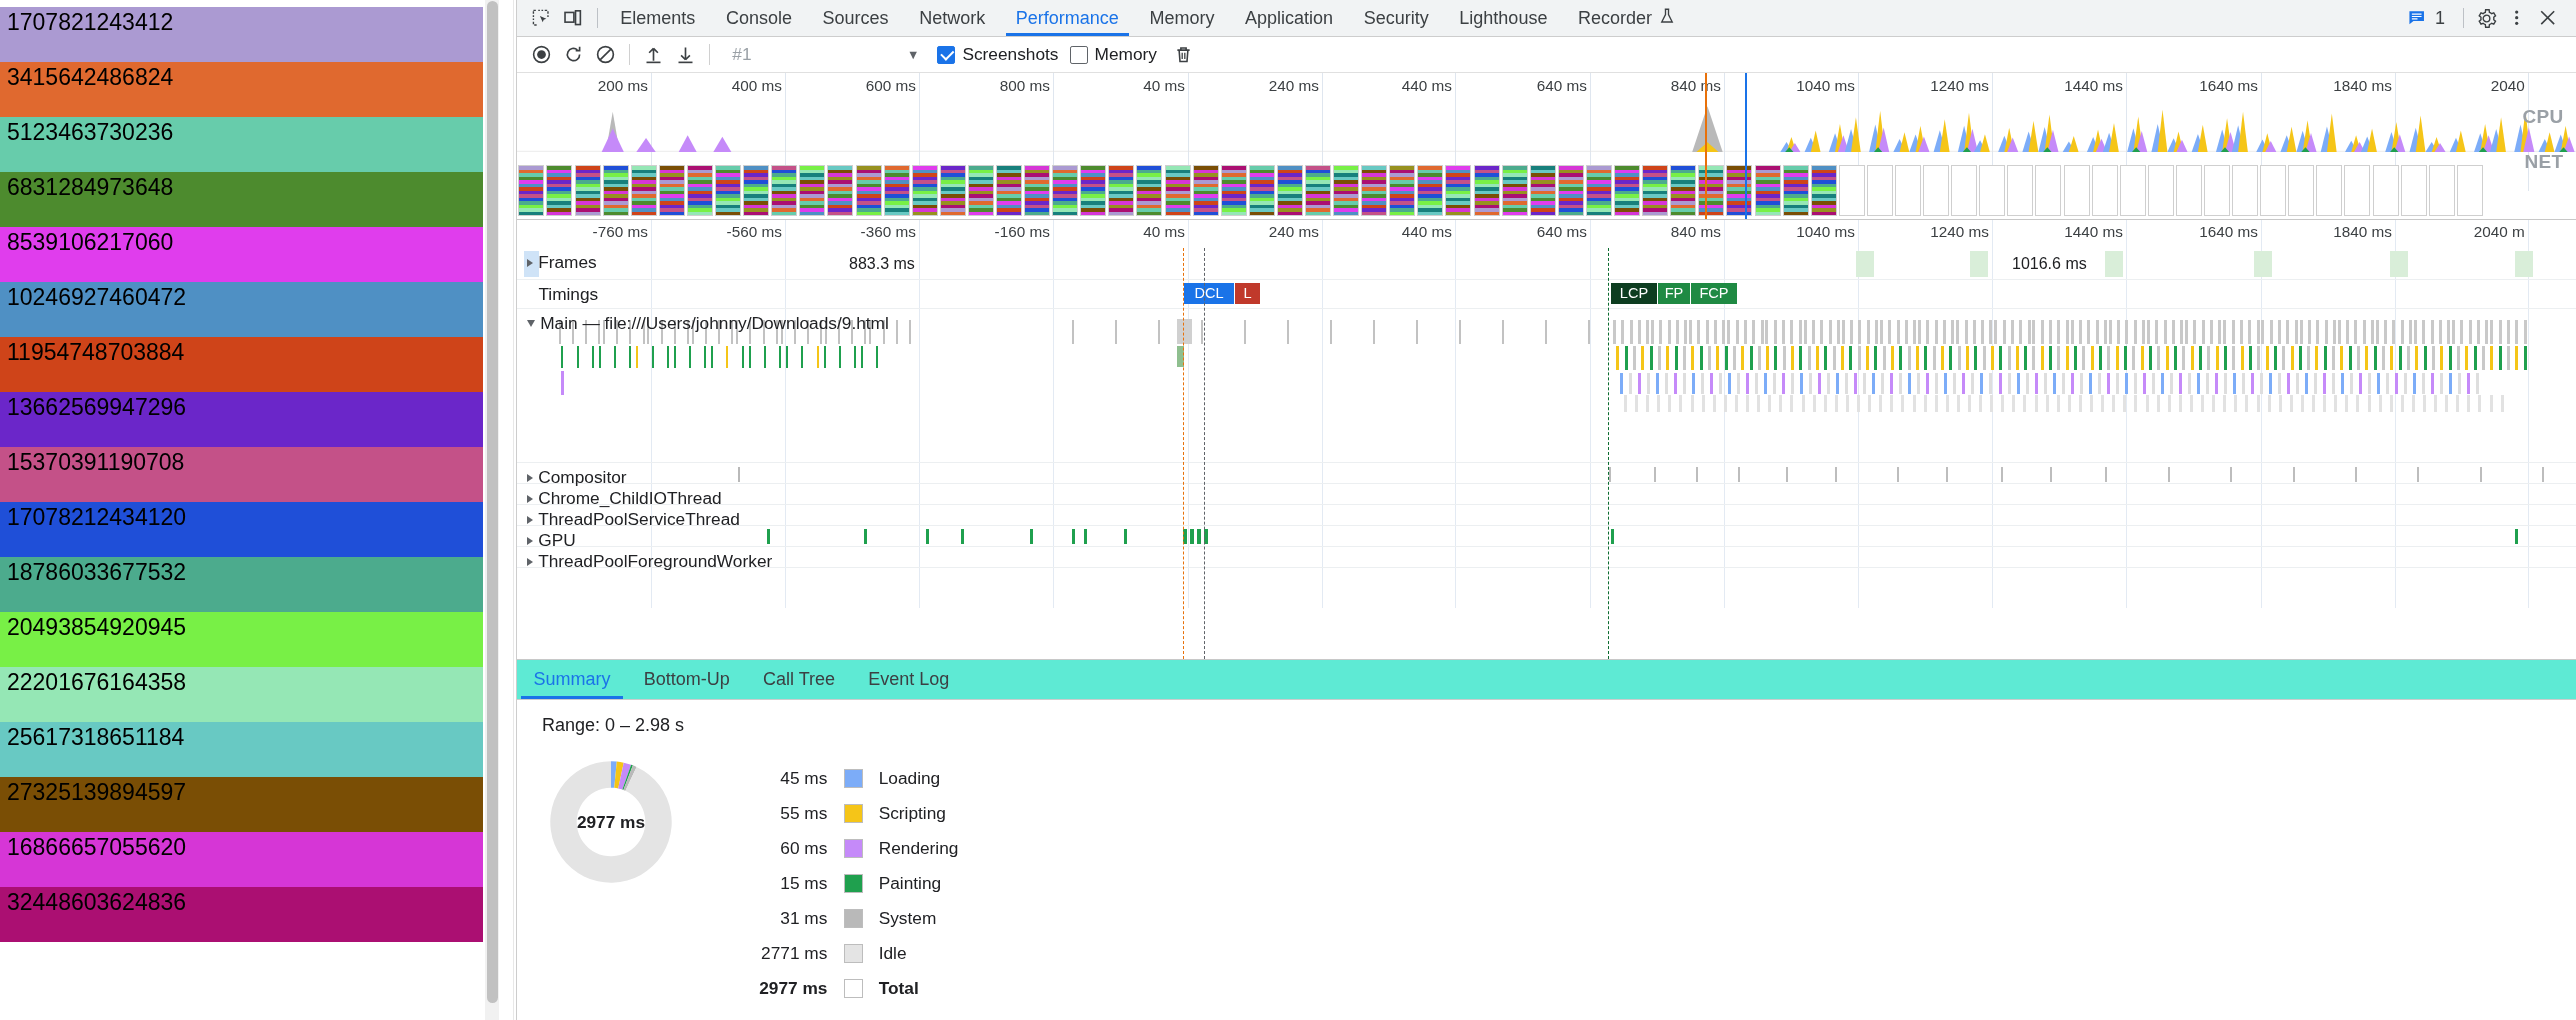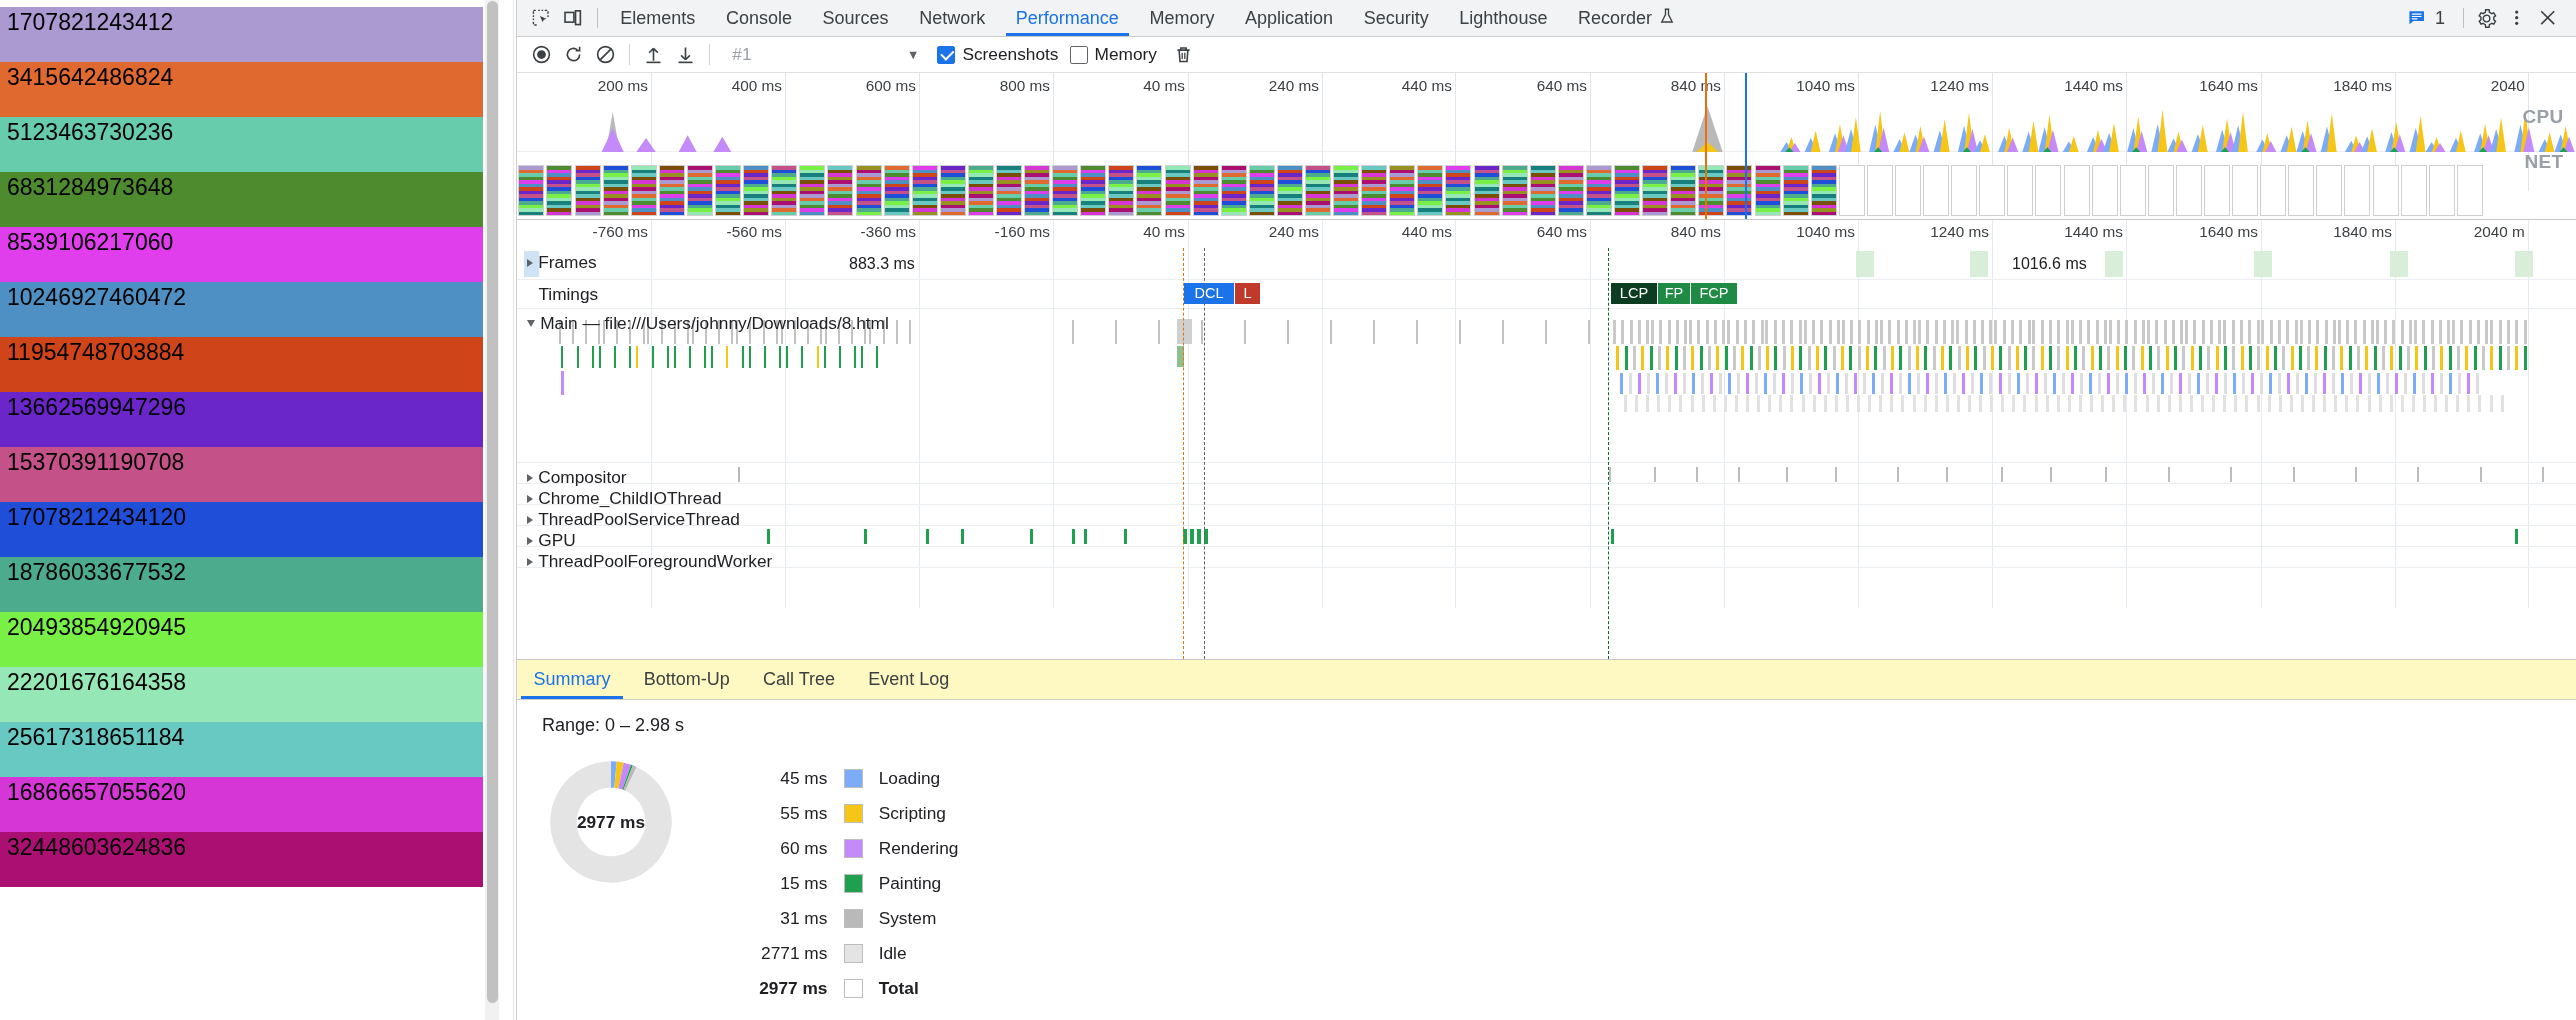--- a/index.html
+++ b/index.html
@@ -242,21 +242,21 @@
   .playhead.orange { border-left: 1.4px dashed #e8710a; }
   .ev { position: absolute; }
 
   
   .detail {
     flex: 0 0 361px; height: 361px;
     background: #fff; display: flex; flex-direction: column;
   }
   .detail-tabs {
     height: 40px; flex: 0 0 40px;
-    background: #fef9c3; display: flex; align-items: stretch;
+    background: #5eead4; display: flex; align-items: stretch;
     border-bottom: 0.7px solid #cdcdcd;
   }
   .dtab {
     display: flex; align-items: center; padding: 0 16.6px;
     font-size: 18px; color: #3c4043; cursor: pointer; position: relative;
   }
   .dtab.active { color: #1a73e8; }
   .dtab.active::after {
     content: ""; position: absolute; left: 4.2px; right: 4.2px; bottom: 0;
     height: 2.8px; background: #1a73e8;
@@ -295,20 +295,21 @@
         <div class="color-row" style="background: rgb(224, 61, 237);">8539106217060</div>
         <div class="color-row" style="background: rgb(79, 144, 196);">10246927460472</div>
         <div class="color-row" style="background: rgb(207, 68, 25);">11954748703884</div>
         <div class="color-row" style="background: rgb(107, 38, 201);">13662569947296</div>
         <div class="color-row" style="background: rgb(196, 81, 136);">15370391190708</div>
         <div class="color-row" style="background: rgb(31, 79, 216);">17078212434120</div>
         <div class="color-row" style="background: rgb(76, 171, 141);">18786033677532</div>
         <div class="color-row" style="background: rgb(120, 240, 70);">20493854920945</div>
         <div class="color-row" style="background: rgb(149, 231, 181);">22201676164358</div>
         <div class="color-row" style="background: rgb(104, 201, 195);">25617318651184</div>
+        <div class="color-row" style="background: rgb(122, 78, 5);">27325139894597</div>
         <div class="color-row" style="background: rgb(214, 54, 214);">16866657055620</div>
         <div class="color-row" style="background: rgb(171, 15, 114);">32448603624836</div>
       </div>
     <div class="page-scrollbar">
       <div class="thumb"></div>
     </div>
     <div class="pane-divider"></div>
   </div>
 
   <div class="devtools">
@@ -1464,21 +1465,21 @@
             </div>
             <div class="timing-pill" style="left: 667px; width: 50px; background: rgb(26, 115, 232);">DCL</div>
             <div class="timing-pill" style="left: 718px; width: 25px; background: rgb(192, 57, 43);">L</div>
             <div class="timing-pill" style="left: 1094px; width: 46px; background: rgb(13, 61, 32);">LCP</div>
             <div class="timing-pill" style="left: 1141px; width: 32px; background: rgb(31, 138, 67);">FP</div>
             <div class="timing-pill" style="left: 1174px; width: 46px; background: rgb(31, 138, 67);">FCP</div>
           </div>
           <div class="track-row main-row">
             <div class="track-label">
               <span class="twisty open"></span>
-              <span>Main — file:///Users/johnny/Downloads/8.html</span>
+              <span>Main — file:///Users/johnny/Downloads/9.html</span>
             </div>
             <div style="position: absolute; inset: 0px;">
               <div class="ev" style="left:42px;top:11px;width:2.1px;height:23.6px;background:#c2c2c2"></div>
               <div class="ev" style="left:55px;top:11px;width:2.1px;height:23.6px;background:#c2c2c2"></div>
               <div class="ev" style="left:68px;top:11px;width:2.1px;height:23.6px;background:#c2c2c2"></div>
               <div class="ev" style="left:81px;top:11px;width:2.1px;height:23.6px;background:#c2c2c2"></div>
               <div class="ev" style="left:86px;top:11px;width:2.1px;height:23.6px;background:#c2c2c2"></div>
               <div class="ev" style="left:99px;top:11px;width:2.1px;height:23.6px;background:#c2c2c2"></div>
               <div class="ev" style="left:112px;top:11px;width:2.1px;height:23.6px;background:#c2c2c2"></div>
               <div class="ev" style="left:126px;top:11px;width:2.1px;height:23.6px;background:#c2c2c2"></div>

